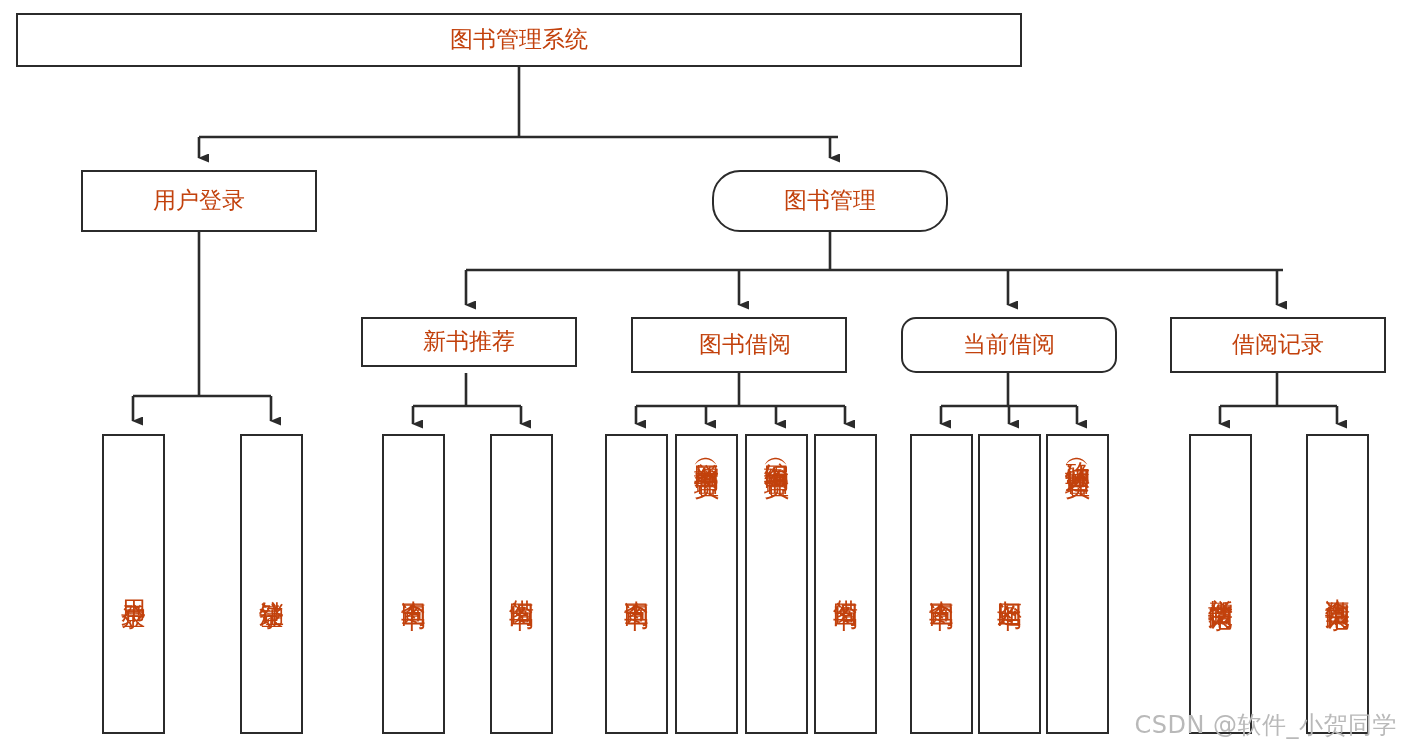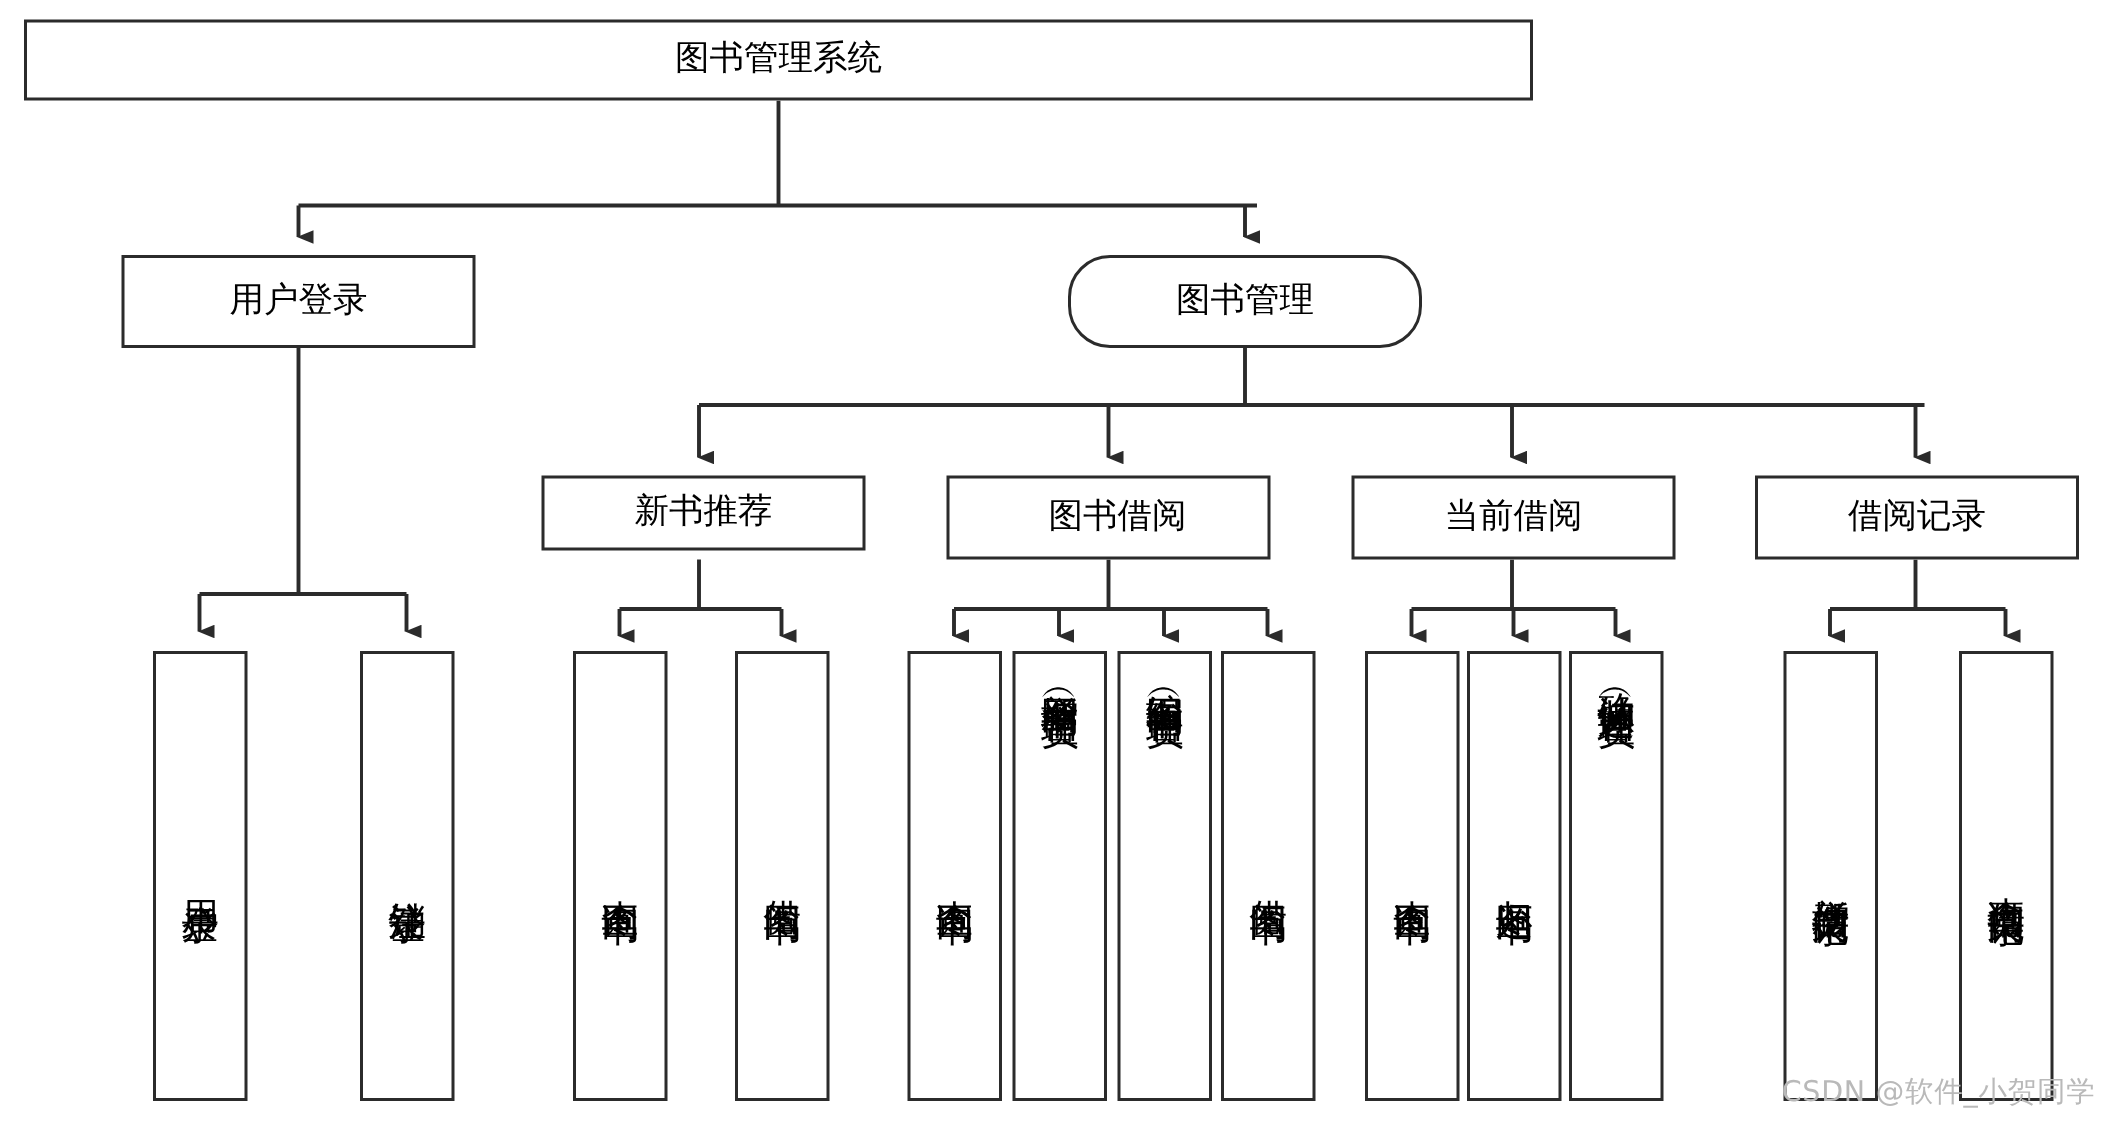--- a/index.html
+++ b/index.html
@@ -26,21 +26,21 @@
     height: 747px;
   }
   .node {
     position: absolute;
     box-sizing: border-box;
     background: #ffffff;
     border: 2px solid #2b2b2b;
     display: flex;
     align-items: center;
     justify-content: center;
-    color: #000000;
+    color: #c2410c;
   }
   .node-label {
     display: block;
     text-align: center;
     line-height: 1.12;
     white-space: nowrap;
   }
   .node.horizontal .node-label {
     writing-mode: horizontal-tb;
     font-size: 23px;
@@ -58,21 +58,21 @@
     line-height: 1;
   }
   .node.vertical.centered {
     align-items: center;
     padding-top: 0;
   }
   #watermark {
     position: absolute;
     right: 8px;
     bottom: 6px;
-    font-size: 19px;
+    font-size: 24px;
     color: #b9b9b9;
     letter-spacing: 0.5px;
     white-space: nowrap;
     pointer-events: none;
   }
 </style>
 </head>
 <body>
 
 <div id="diagram-canvas">
@@ -140,21 +140,21 @@
   </div>
 
   <div class="node horizontal" style="left:361px; top:317px; width:216px; height:50px;">
     <span class="node-label">新书推荐</span>
   </div>
 
   <div class="node horizontal" style="left:631px; top:317px; width:216px; height:56px;padding-left:12px;">
     <span class="node-label">图书借阅</span>
   </div>
 
-  <div class="node horizontal" style="left:901px; top:317px; width:216px; height:56px;">
+  <div class="node horizontal" style="left:901px; top:317px; width:216px; height:56px;border-radius:15px;">
     <span class="node-label">当前借阅</span>
   </div>
 
   <div class="node horizontal" style="left:1170px; top:317px; width:216px; height:56px;">
     <span class="node-label">借阅记录</span>
   </div>
 
   <div class="node vertical centered" style="left:102px; top:434px; width:63px; height:300px;">
     <span class="node-label">用户登录</span>
   </div>

